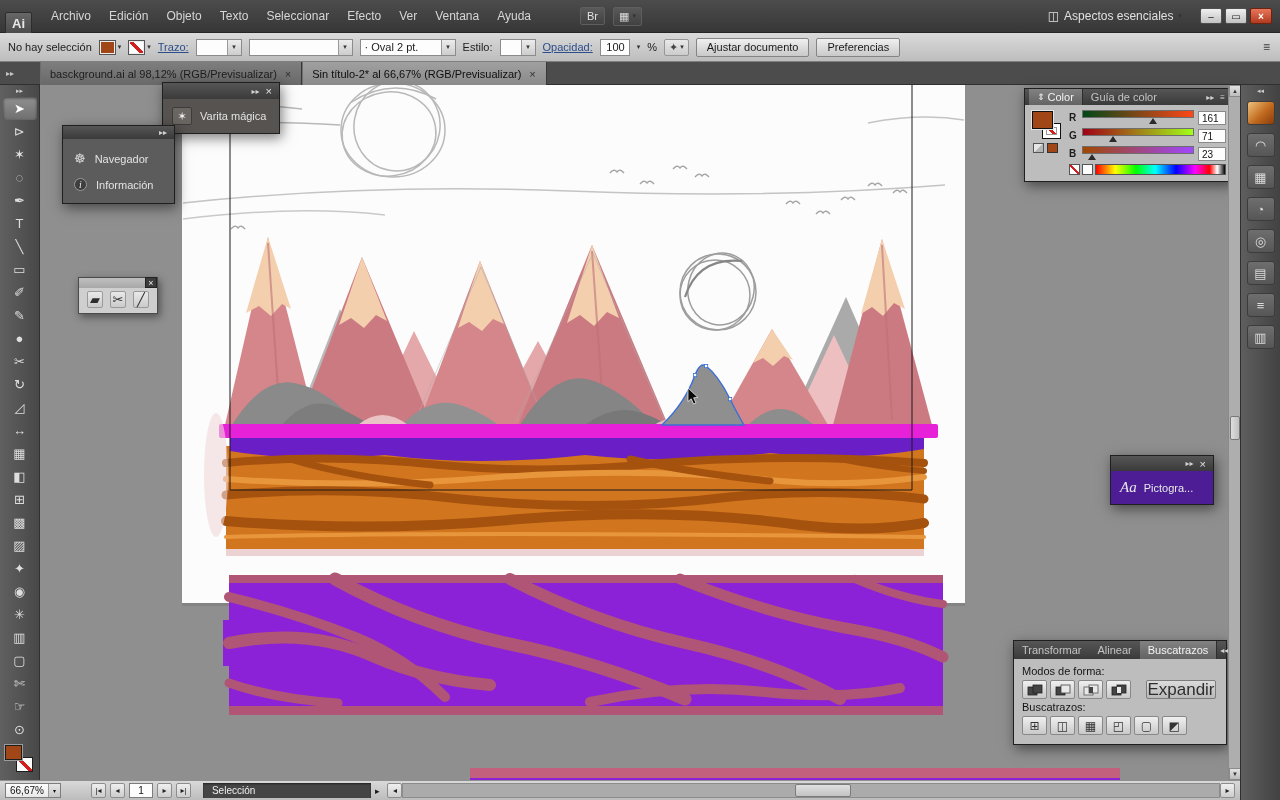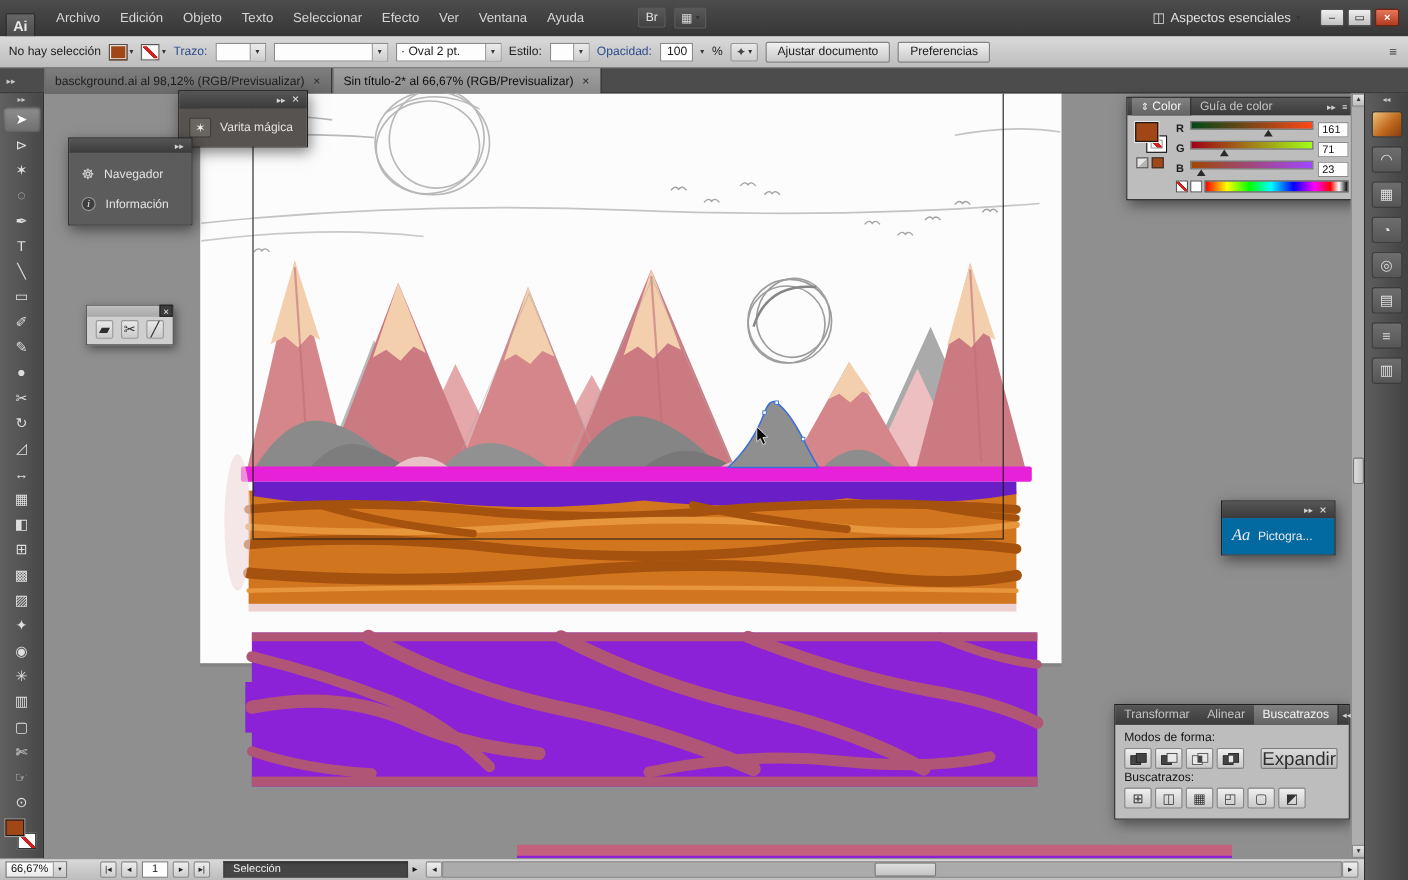--- a/index.html
+++ b/index.html
@@ -20,21 +20,21 @@
           border-radius:2px;background:linear-gradient(#595959,#414141);color:#d9d9d9}
   .workspace{margin-left:auto;display:flex;align-items:center;gap:5px;font-size:12px;margin-right:18px;color:#e0e0e0}
   .winbtns{display:flex;gap:3px;margin-right:8px}
   .wbtn{width:22px;height:16px;border:1px solid #4f4f4f;border-radius:2px;display:flex;align-items:center;
         justify-content:center;font-size:10px;color:#222;background:linear-gradient(#f0f0f0,#c2c2c2)}
   .wbtn.close{background:linear-gradient(#e8765a,#b03a20);border-color:#6e2310;color:#fff;font-weight:bold}
 
   
   .controlbar{position:absolute;left:0;top:33px;width:1280px;height:29px;display:flex;align-items:center;
               gap:7px;padding:0 8px;background:linear-gradient(#dadada,#bdbdbd);border-bottom:1px solid #7f7f7f;color:#1c1c1c}
-  .link{color:#2b4d8c;}
+  .link{color:#2b4d8c;text-decoration:underline}
   .swgroup{display:flex;align-items:center;gap:2px}
   .sw{width:17px;height:15px;border:1px solid #555;box-shadow:inset 0 0 0 1px #eee}
   .sw.fill{background:var(--fill)}
   .sw.stroke{background:linear-gradient(45deg,transparent 42%,#d02020 42%,#d02020 58%,transparent 58%),#fff}
   .tinyarr{font-size:7px;color:#333}
   .combo{height:17px;background:#fdfdfd;border:1px solid #8b8b8b;display:flex;align-items:center;font-size:11px}
   .combo .cval{flex:1;padding:0 4px;white-space:nowrap;overflow:hidden}
   .combo .carr{width:14px;height:100%;display:flex;align-items:center;justify-content:center;font-size:7px;
                background:linear-gradient(#ececec,#cdcdcd);border-left:1px solid #9a9a9a;color:#333}
   .w42{width:46px}.w100{width:104px}.w96{width:96px}.w34{width:36px}
@@ -156,21 +156,21 @@
             border-bottom:6px solid #2a2a2a;transform:translateX(-4px)}
   .cp-val{width:28px;height:14px;background:#fdfdfd;border:1px solid #8a8a8a;font-size:10px;text-align:left;padding:1px 3px;color:#111}
   .cp-spec{display:flex;align-items:center;gap:2px;margin-top:2px}
   .spec-none{width:11px;height:11px;border:1px solid #555;background:linear-gradient(45deg,transparent 40%,#d02020 40%,#d02020 60%,transparent 60%),#fff}
   .spec-white{width:11px;height:11px;border:1px solid #555;background:#fff}
   .spec-bar{flex:1;height:11px;border:1px solid #555;
     background:linear-gradient(90deg,#f00 0%,#ff0 15%,#0f0 31%,#0ff 46%,#00f 62%,#f0f 77%,#f00 88%,#fff 94%,#000 100%)}
 
   .p-glyphs{left:1110px;top:455px;width:104px}
   .p-glyphs .phead{height:15px}
-  .p-glyphs .body{background:#0369a1;display:flex;align-items:center;gap:7px;padding:8px 9px;color:#e8e8e8}
+  .p-glyphs .body{background:#4c1d95;display:flex;align-items:center;gap:7px;padding:8px 9px;color:#e8e8e8}
   .aa{font-family:"Liberation Serif","DejaVu Serif",serif;font-style:italic;font-size:15px}
 
   .p-path{left:1013px;top:640px;width:214px}
   .p-path .phead{height:18px;padding:0}
   .p-path .body{background:#bdbdbd;padding:4px 8px 7px;color:#141414}
   .pf-label{margin:2px 0 3px;font-size:11px}
   .pf-row{display:flex;align-items:center;gap:3px;margin-bottom:2px}
   .pf-btn{width:25px;height:19px;display:flex;align-items:center;justify-content:center;border:1px solid #888;
           border-radius:2px;background:linear-gradient(#f0f0f0,#c9c9c9);color:#333;font-size:12px}
   .expand-btn{margin-left:12px;width:70px;height:19px;border:1px solid #7c7c7c;border-radius:2px;font-size:17px;

